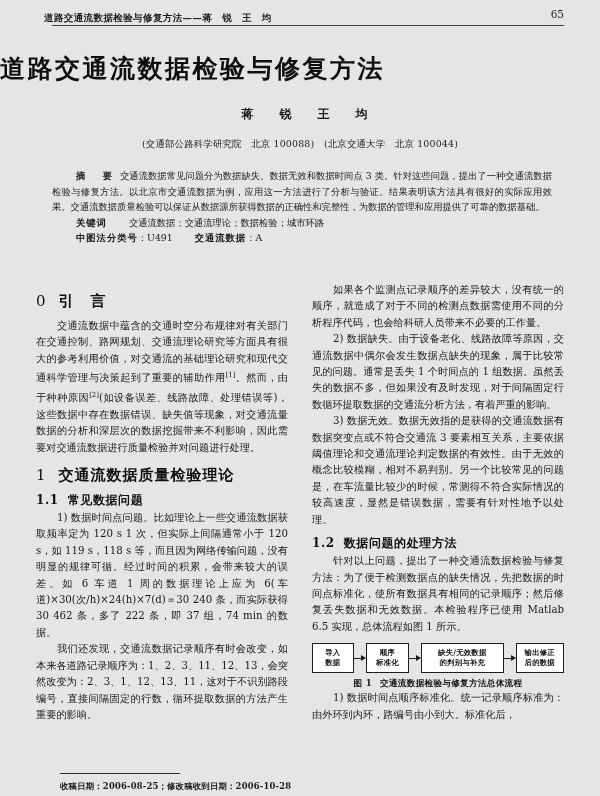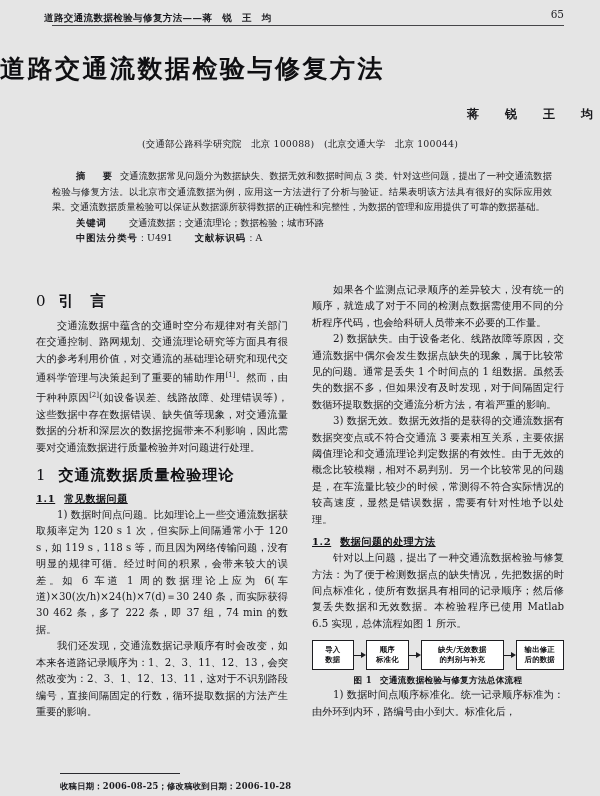--- a/index.html
+++ b/index.html
@@ -65,21 +65,21 @@
     font-size: 25px;
     font-weight: bold;
     letter-spacing: 2.5px;
     color: #0f0f12;
   }
   .authors {
     position: absolute;
     top: 106px;
     left: 16px;
     right: 0;
-    text-align: right;
+    text-align: center;
     font-size: 12px;
     font-weight: bold;
     letter-spacing: 7px;
     color: #17171b;
   }
   .affil {
     position: absolute;
     top: 138px;
     left: 0;
     right: 0;
@@ -133,26 +133,25 @@
 
   .sec-h1 {
     font-size: 15px;
     font-weight: bold;
     letter-spacing: 1px;
     margin: 10px 0 7px 0;
     color: #101014;
   }
   .sec-h1 .num { margin-right: 12px; font-weight: normal; }
   .sec-h2 {
-    font-size: 10px;
+    font-size: 12px;
     font-weight: bold;
     letter-spacing: .6px;
     margin: 7px 0 1px 0;
     color: #101014;
-    text-decoration: underline;
   }
   .sec-h2 .num { margin-right: 9px; }
   p.body {
     font-size: 10.2px;
     line-height: 16.4px;
     text-align: justify;
     text-indent: 21px;
     margin: 0;
     color: #18181c;
   }
@@ -244,21 +243,21 @@
   </div>
   <div class="rule-top"></div>
 
   <div class="title">道路交通流数据检验与修复方法</div>
   <div class="authors">蒋　锐　王　均</div>
   <div class="affil">(交通部公路科学研究院　北京 100088)　(北京交通大学　北京 100044)</div>
 
   <div class="abstract-block">
     <p class="abs-para"><span class="abs-label">摘　要</span><span>交通流数据常见问题分为数据缺失、数据无效和数据时间点 3 类。针对这些问题，提出了一种交通流数据检验与修复方法。以北京市交通流数据为例，应用这一方法进行了分析与验证。结果表明该方法具有很好的实际应用效果。交通流数据质量检验可以保证从数据源所获得数据的正确性和完整性，为数据的管理和应用提供了可靠的数据基础。</span></p>
     <p class="kw-line"><span class="kw-label">关键词</span><span class="cls-gap"></span><span>交通流数据；交通流理论；数据检验；城市环路</span></p>
-    <p class="cls-line"><span class="cls-label">中图法分类号</span><span>：U491</span><span class="cls-gap"></span><span class="doc-label">文献标识码</span><span>：A</span></p>
+    <p class="cls-line"><span class="cls-label">中图法分类号</span><span>：U491</span><span class="cls-gap"></span><span class="doc-label">交通流数据</span><span>：A</span></p>
   </div>
 
   <div class="col col-left">
 
     <div class="sec-h1"><span class="num">0</span><span>引　言</span></div>
 
     <p class="body"><span>交通流数据中蕴含的交通时空分布规律对有关部门在交通控制、路网规划、交通流理论研究等方面具有很大的参考利用价值，对交通流的基础理论研究和现代交通科学管理与决策起到了重要的辅助作用</span><sup>[1]</sup><span>。然而，由于种种原因</span><sup>[2]</sup><span>(如设备误差、线路故障、处理错误等)，这些数据中存在数据错误、缺失值等现象，对交通流量数据的分析和深层次的数据挖掘带来不利影响，因此需要对交通流数据进行质量检验并对问题进行处理。</span></p>
 
     <div class="sec-h1"><span class="num">1</span><span>交通流数据质量检验理论</span></div>
 

